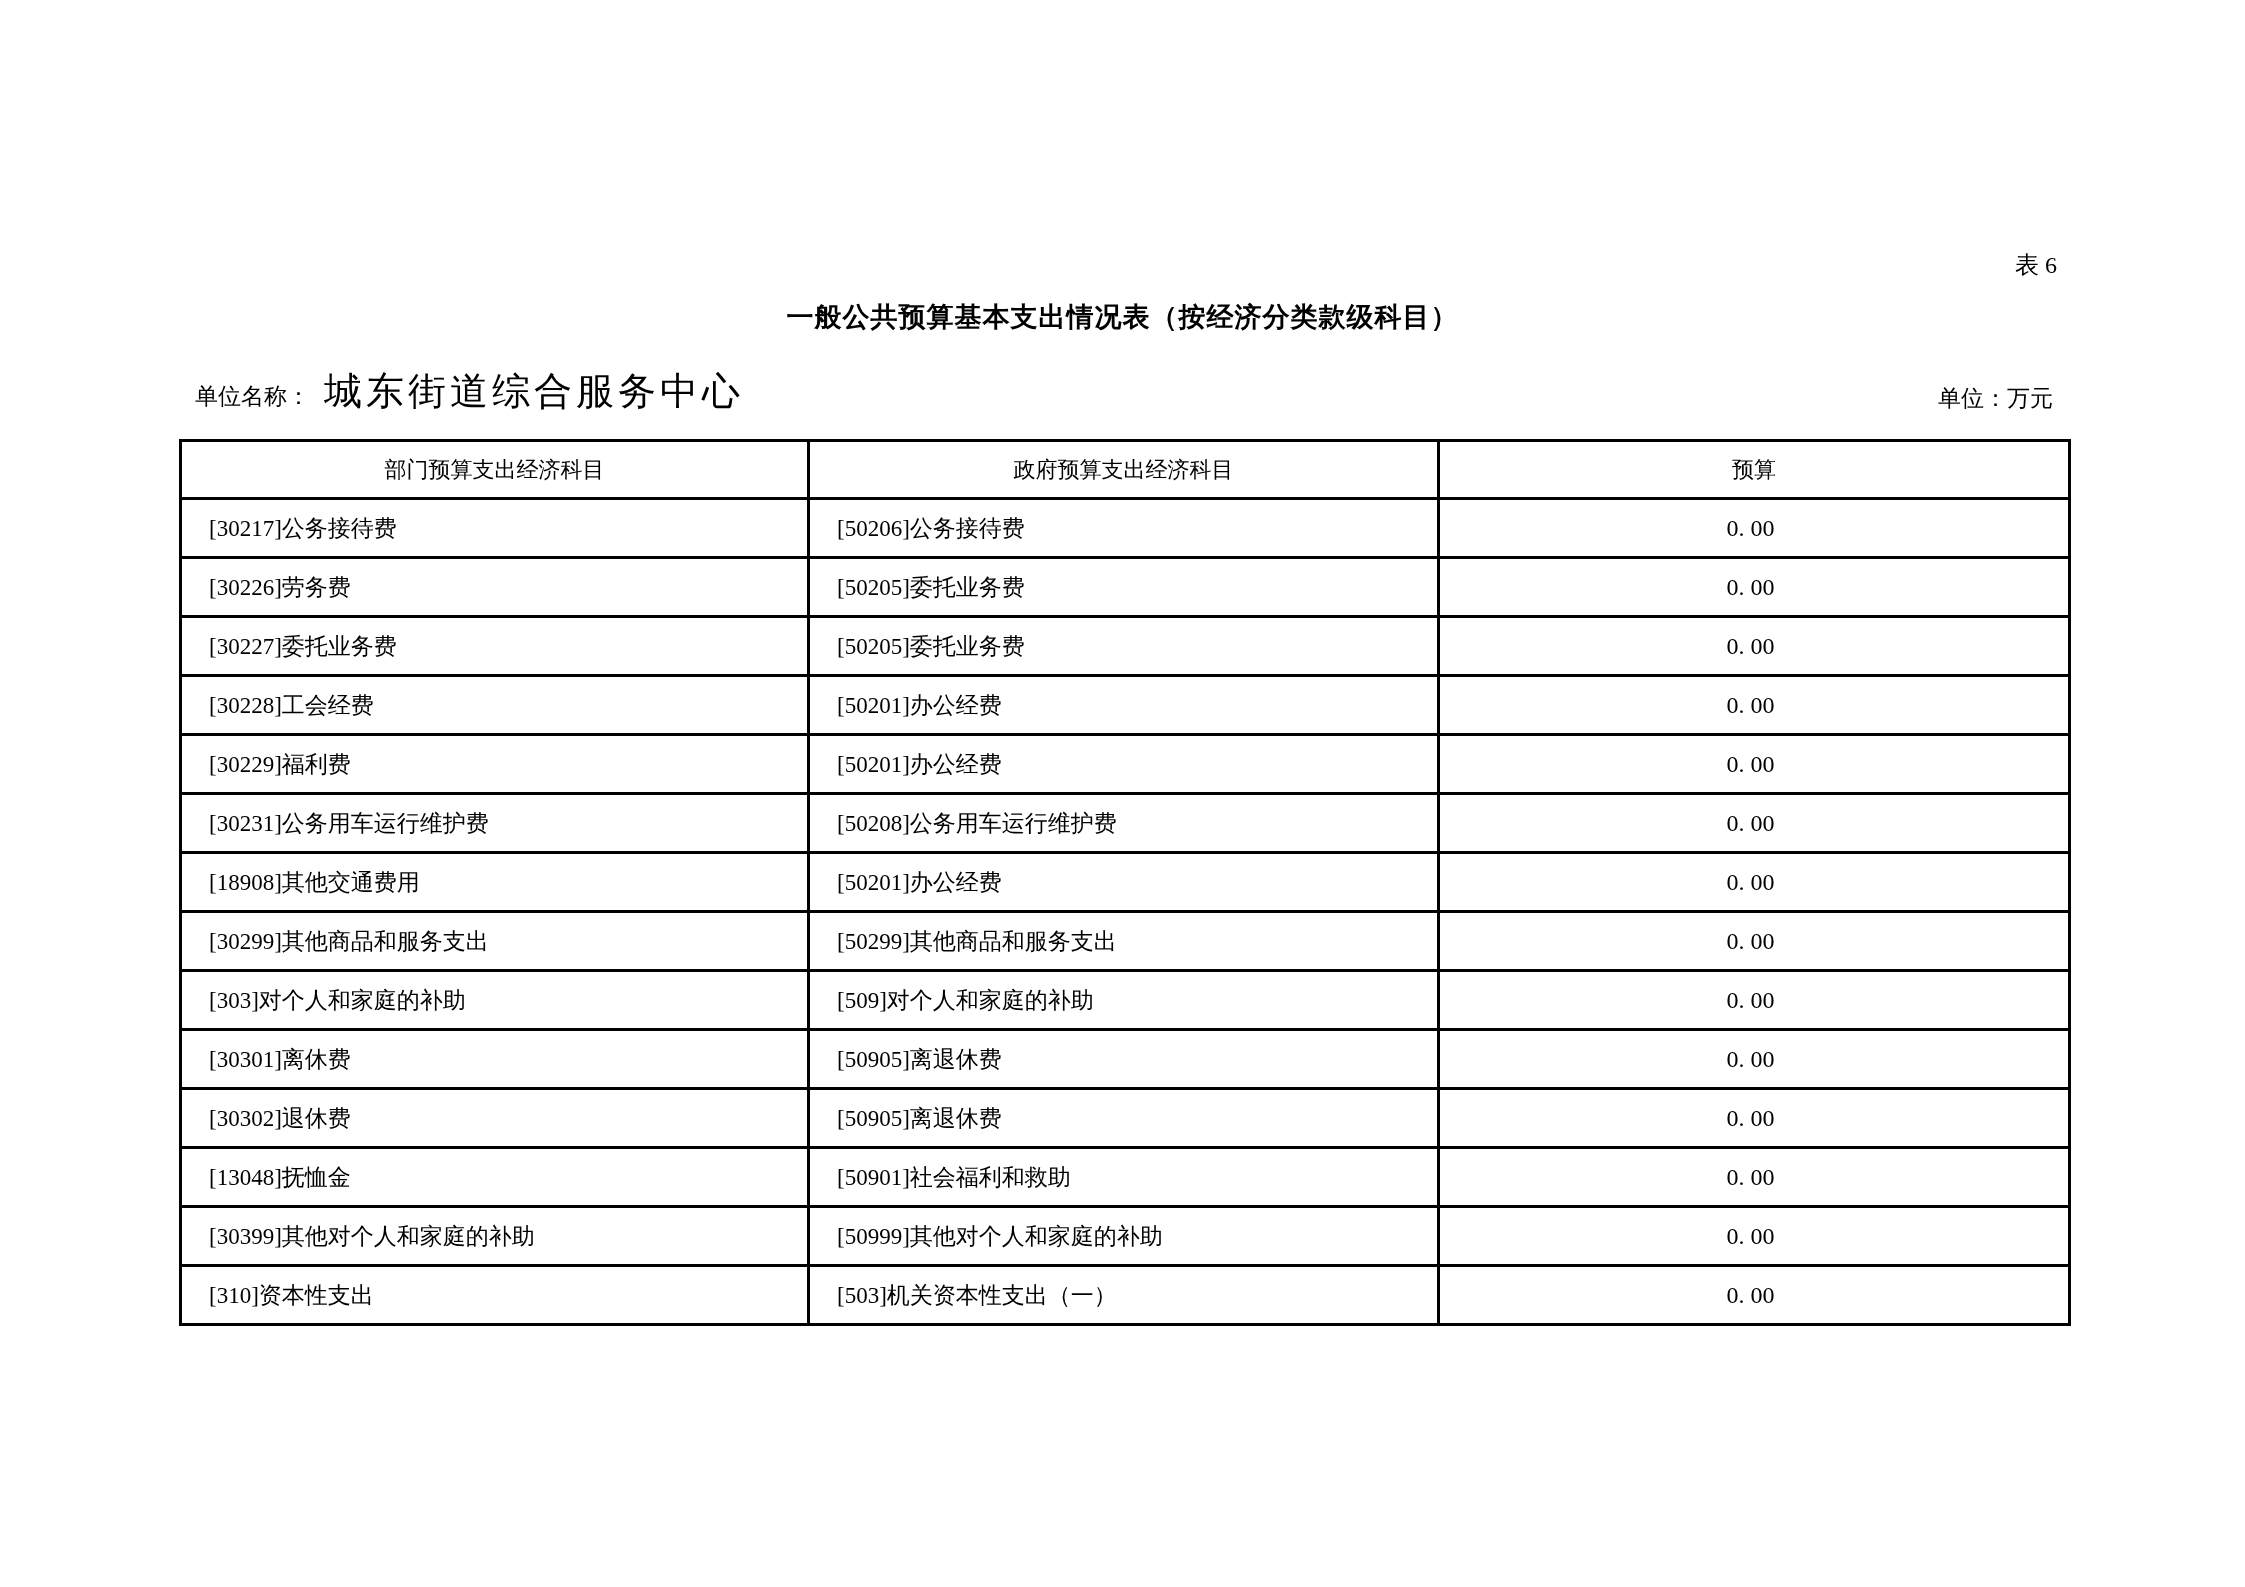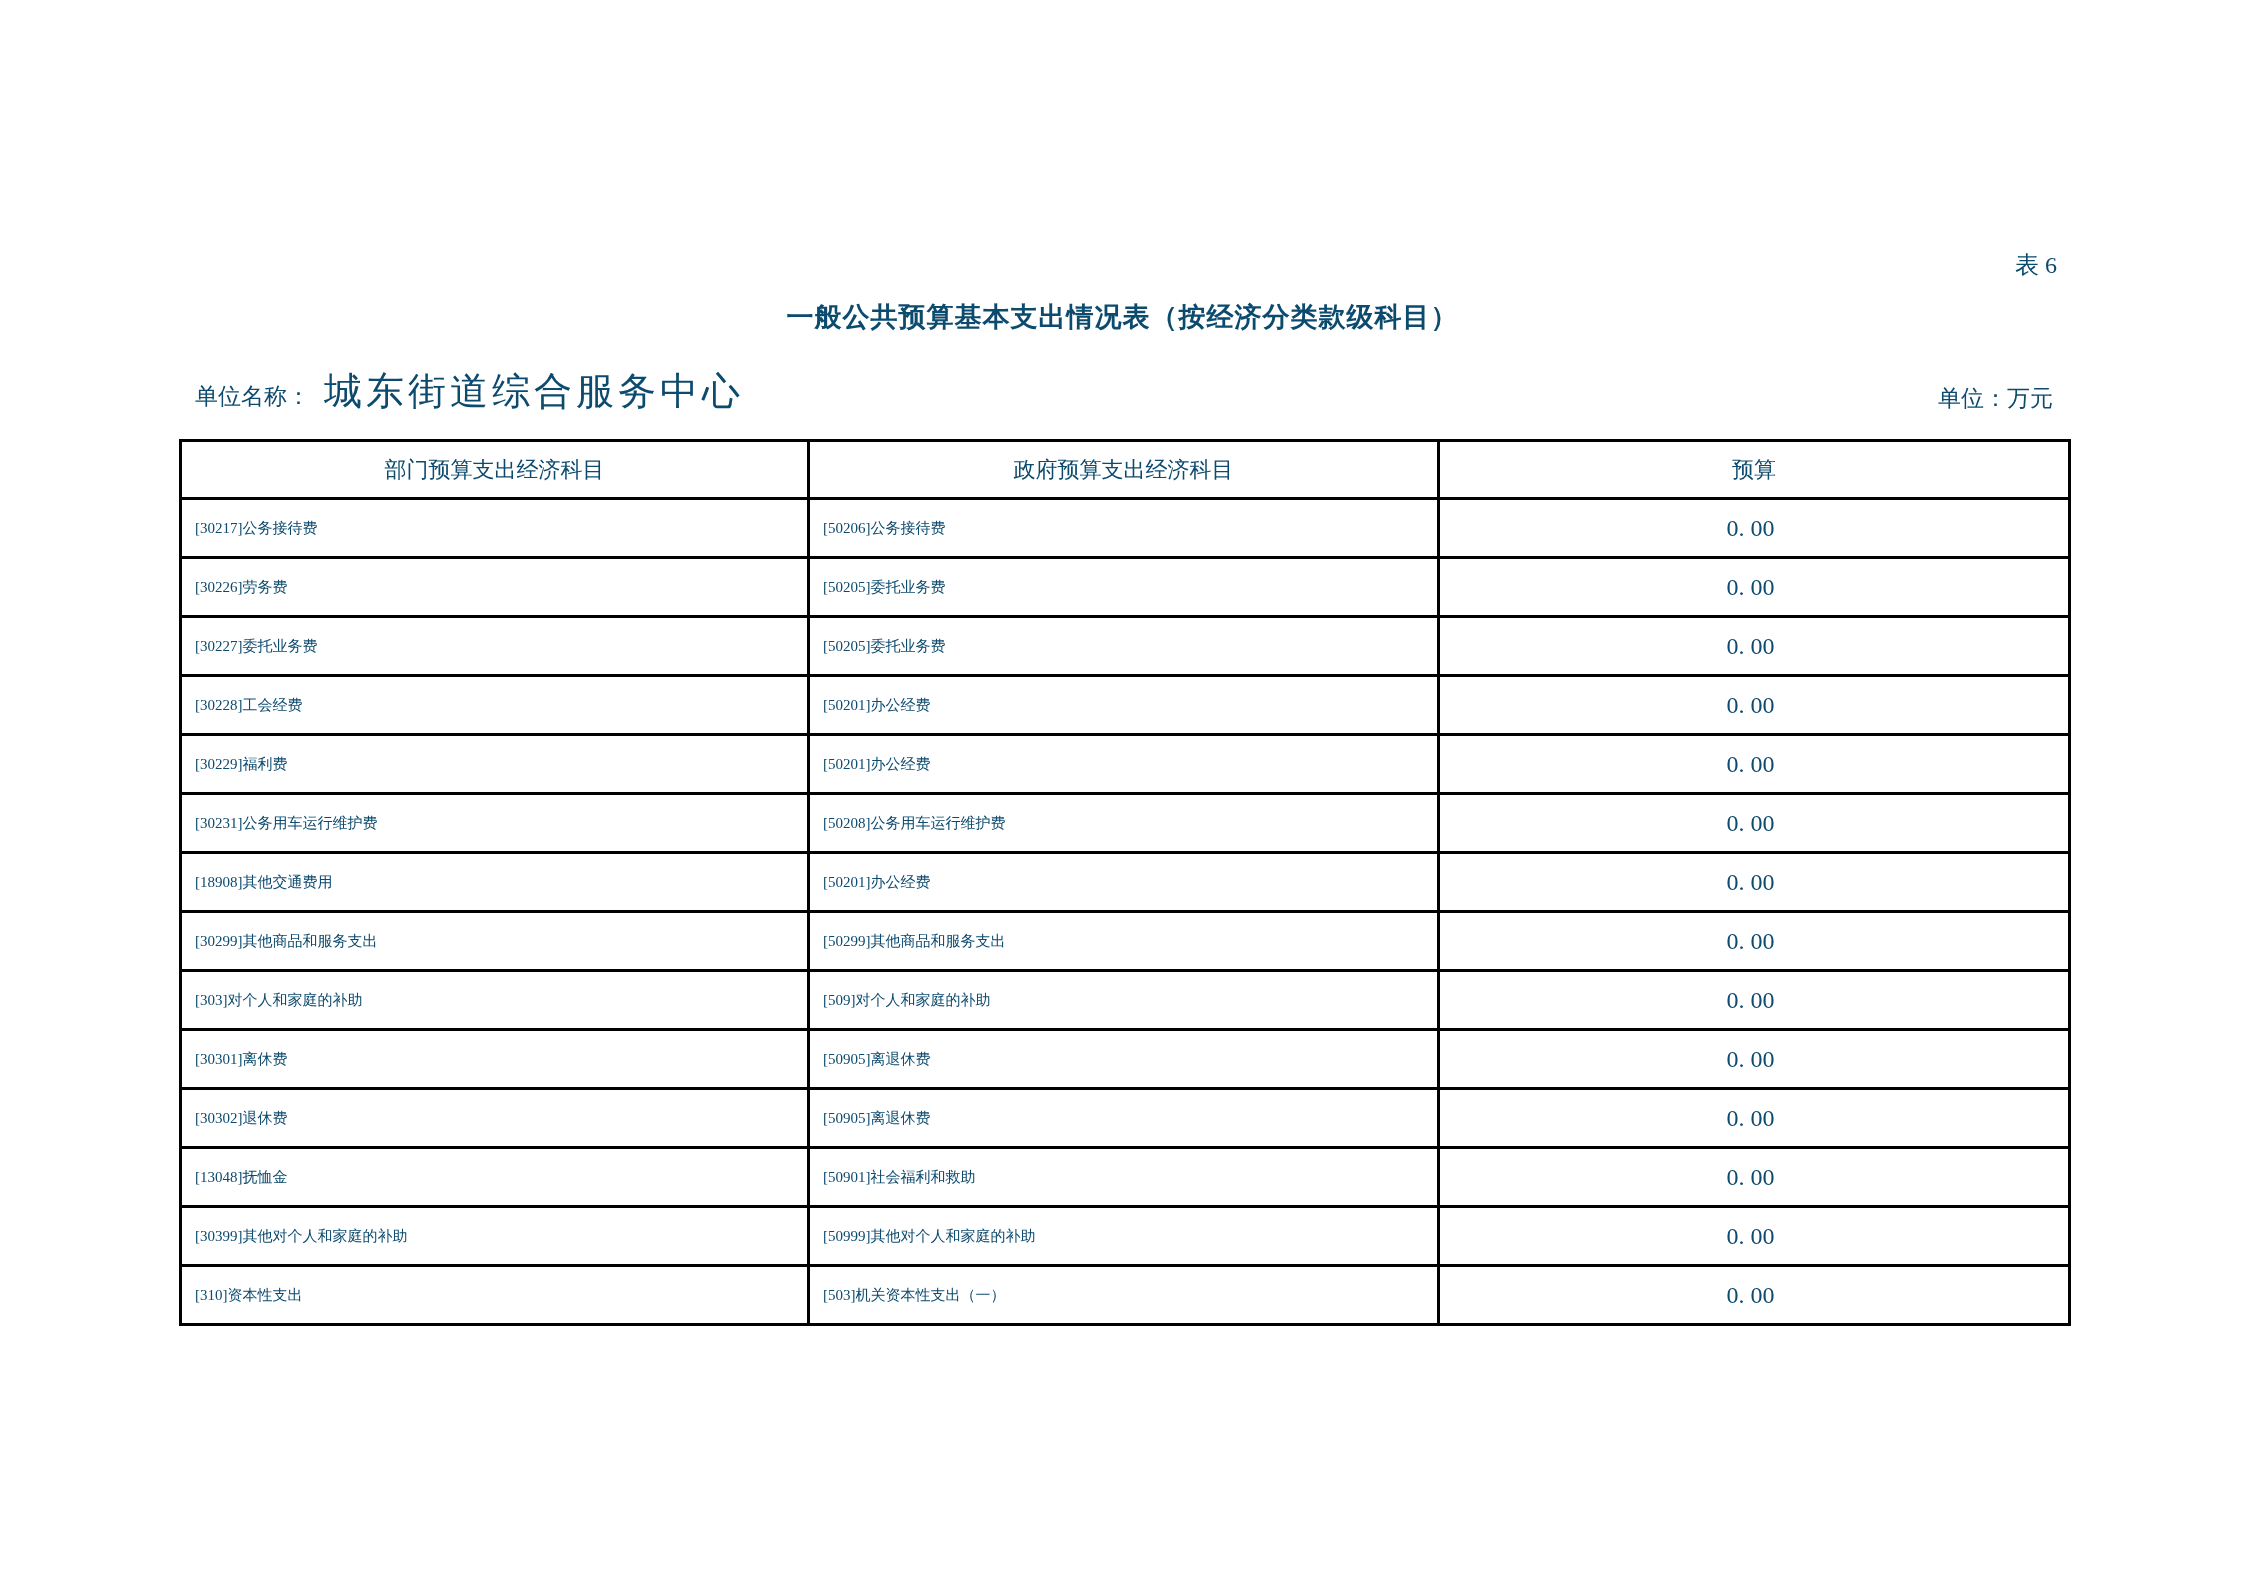--- a/index.html
+++ b/index.html
@@ -1,21 +1,21 @@
 <!DOCTYPE html>
 <html><head>
 <meta charset="utf-8">
 <style>
   html, body { margin: 0; padding: 0; background: #ffffff; }
   .page {
     position: relative;
     width: 2245px;
     height: 1587px;
     background: #ffffff;
-    color: #0c4a6e;
+    color: #000000;
     font-family: "Liberation Serif", serif;
     overflow: hidden;
   }
   .table-no {
     position: absolute;
     top: 251px;
     right: 188px;
     font-size: 24px;
     line-height: 1.2;
     white-space: nowrap;
@@ -74,23 +74,23 @@
     overflow: hidden;
     white-space: nowrap;
   }
   .budget-table thead tr { height: 58px; }
   .budget-table tbody tr { height: 59px; }
   .budget-table th {
     font-size: 22px;
     text-align: center;
   }
   .budget-table td.cell-left {
-    font-size: 15px;
+    font-size: 23px;
     text-align: left;
-    padding-left: 13px;
+    padding-left: 27px;
   }
   .budget-table td.cell-right {
     font-size: 24px;
     text-align: center;
     padding-right: 8px;
   }
 </style>
 </head>
 <body>
 

